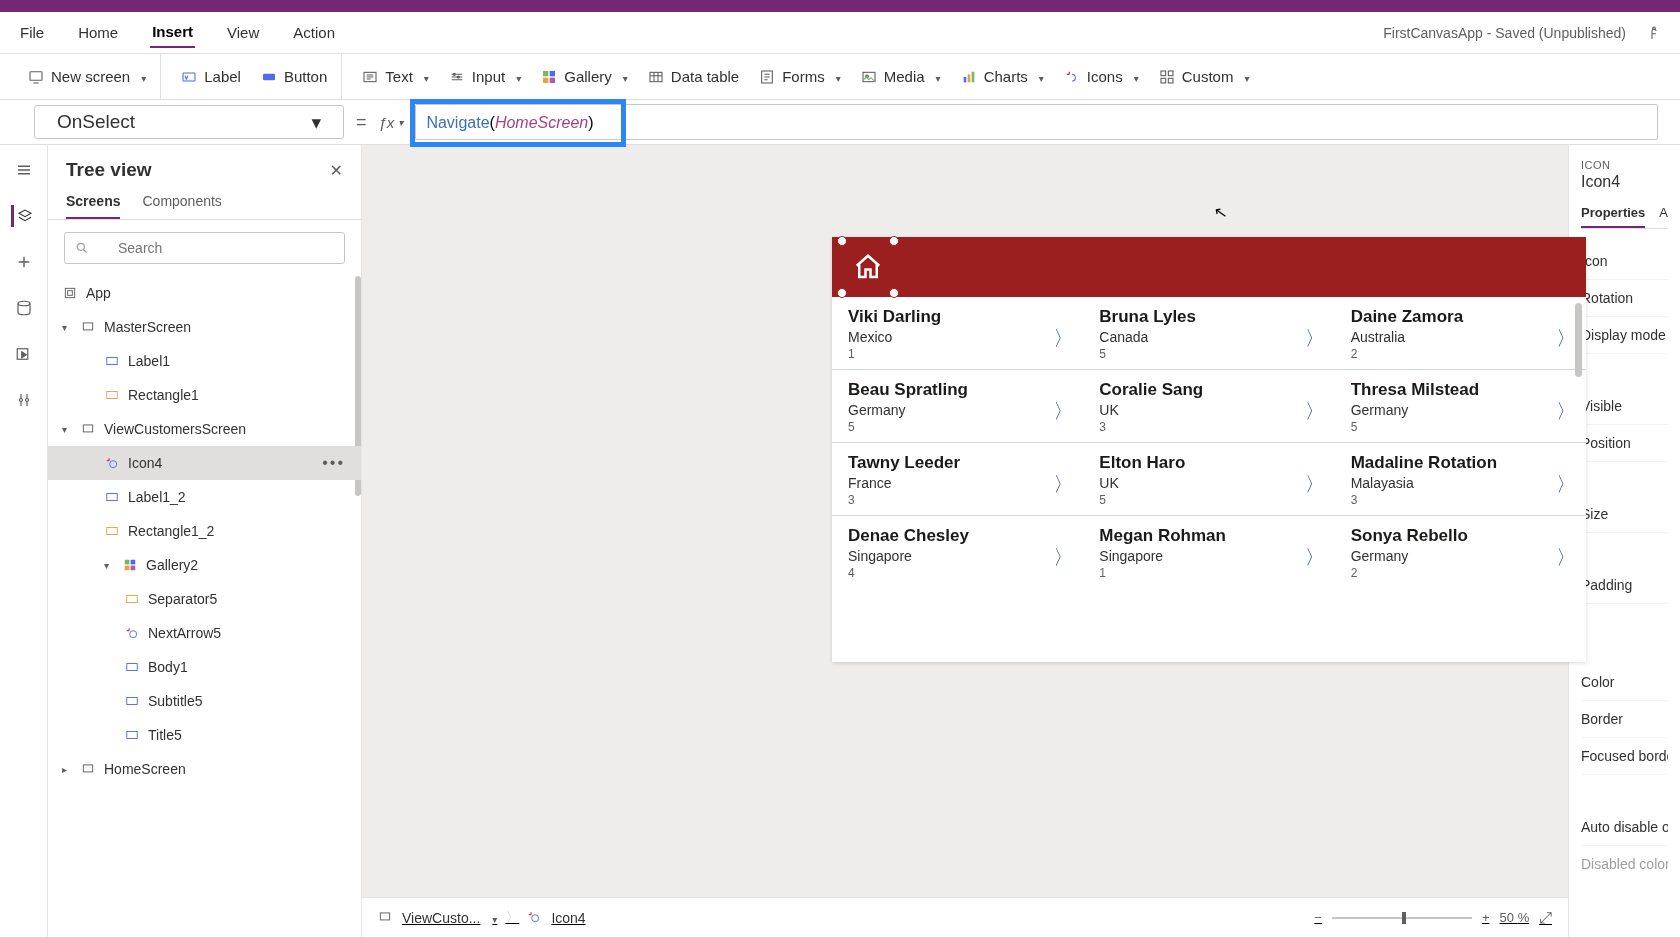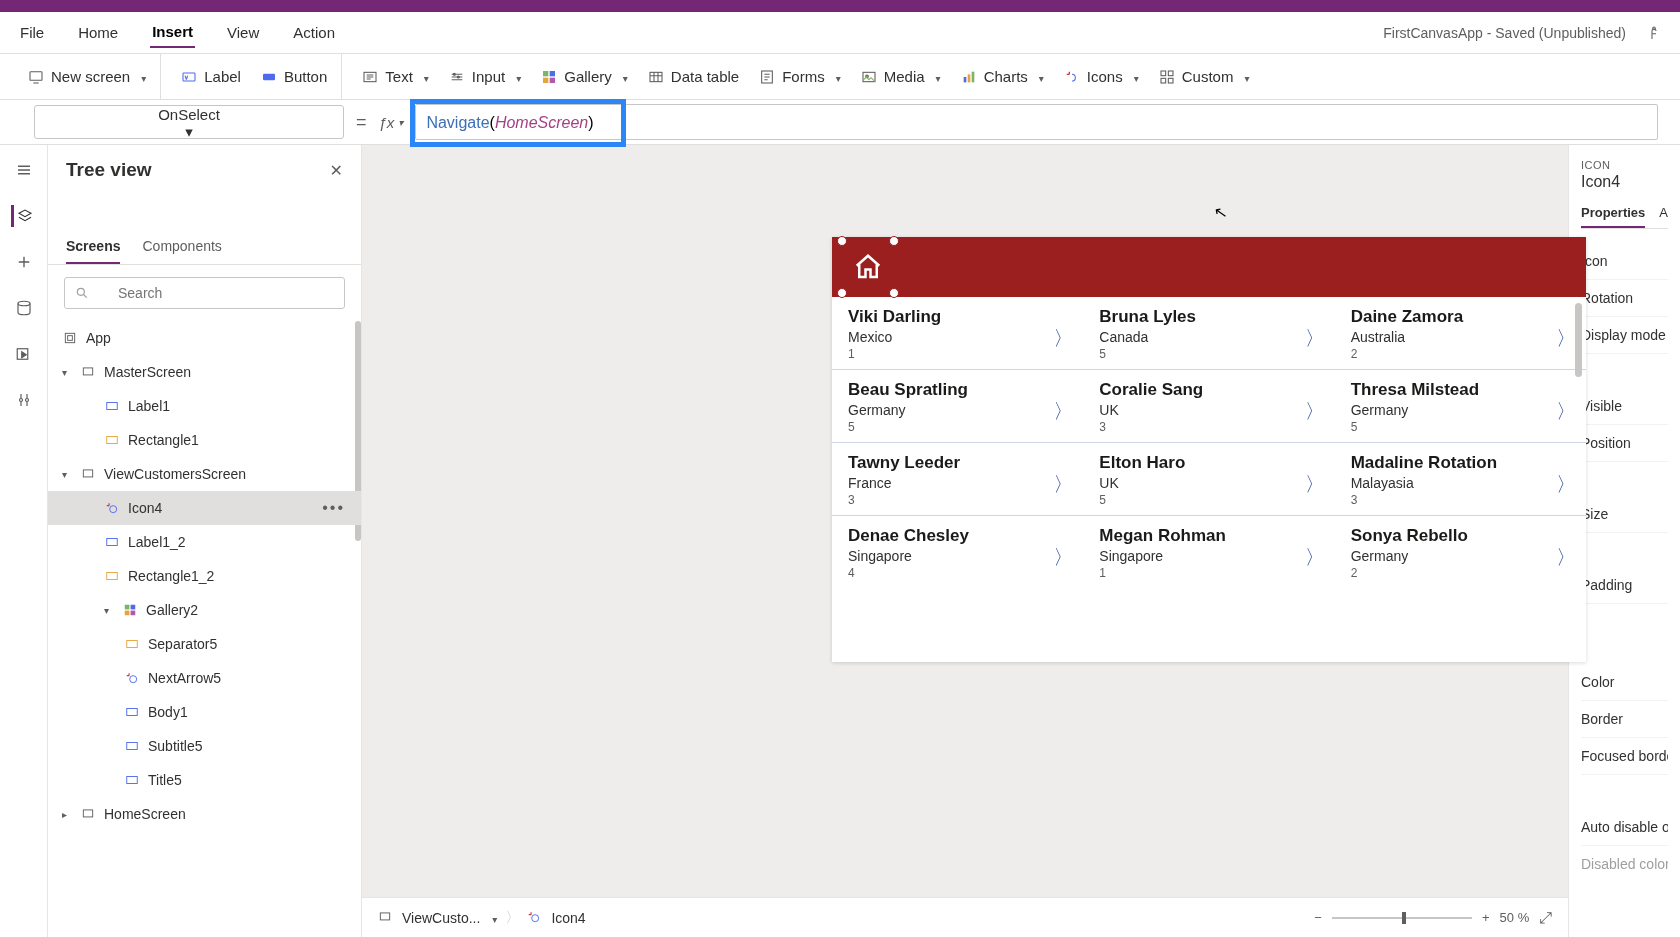--- a/index.html
+++ b/index.html
@@ -17,42 +17,42 @@
 
 
 .ribbon { height: 46px; background: #fff; display: flex; align-items: center; padding: 0 20px 0 28px; border-bottom: 1px solid #e1dfdd; gap: 20px; }
 .ribbon-group { display: flex; align-items: center; gap: 20px; padding-right: 14px; border-right: 1px solid #e1dfdd; height: 100%; }
 .ribbon-group:last-child { border-right: none; }
 .ribbon-btn { display: flex; align-items: center; gap: 7px; font-size: 15px; color: #323130; cursor: pointer; }
 .ribbon-ico { width: 16px; height: 16px; display: inline-flex; align-items: center; justify-content: center; color: #605e5c; }
 
 
 .formula-row { height: 45px; background: #fff; display: flex; align-items: center; padding: 0 22px 0 34px; border-bottom: 1px solid #e1dfdd; gap: 12px; }
-.prop-select { width: 310px; height: 34px; border: 1px solid #c8c6c4; border-radius: 3px; display: flex; align-items: center; justify-content: space-between; padding: 0 22px; font-size: 15px; color: #323130; background: #fff; flex-direction: column; }
+.prop-select { width: 310px; height: 34px; border: 1px solid #c8c6c4; border-radius: 3px; display: flex; align-items: center; justify-content: space-between; padding: 0 22px; font-size: 19px; color: #323130; background: #fff; }
 .eq-sign { font-size: 18px; color: #605e5c; }
 .fx-label { font-size: 15px; font-style: italic; color: #605e5c; display: flex; align-items: center; gap: 4px; }
 .formula-input-wrap { flex: 1; height: 36px; border: 1px solid #c8c6c4; border-radius: 2px; display: flex; align-items: center; position: relative; }
 .formula-highlight { position: absolute; left: -6px; top: -6px; width: 216px; height: 48px; border: 5px solid #2d86f6; z-index: 2; pointer-events: none; }
 .formula-text { padding-left: 10px; font-family: "Consolas", monospace; font-size: 16px; }
 .fn-name { color: #3b6fb6; }
 .fn-arg { color: #a44185; font-style: italic; }
 
 
 .main { display: flex; height: calc(100% - 12px - 42px - 46px - 45px); }
 
 
 .rail { width: 48px; background: #fff; border-right: 1px solid #e5e5e5; display: flex; flex-direction: column; align-items: center; padding-top: 14px; gap: 24px; }
 .rail-ico { width: 22px; height: 22px; color: #605e5c; cursor: pointer; display: flex; align-items: center; justify-content: center; }
 .rail-ico.sel { border-left: 3px solid #742774; margin-left: -3px; padding-left: 3px; color: #323130; }
 
 
 .treepanel { width: 314px; background: #fff; border-right: 1px solid #e5e5e5; display: flex; flex-direction: column; }
 .tree-header { display: flex; align-items: center; justify-content: space-between; padding: 14px 18px 6px 18px; }
 .tree-title { font-size: 19px; font-weight: 600; color: #323130; }
-.tree-tabs { display: flex; gap: 22px; padding: 6px 18px 0 18px; border-bottom: 1px solid #e1dfdd; margin-top: 45px; }
+.tree-tabs { display: flex; gap: 22px; padding: 6px 18px 0 18px; border-bottom: 1px solid #e1dfdd; }
 .tree-tab { font-size: 14px; color: #605e5c; padding-bottom: 8px; cursor: pointer; }
 .tree-tab.active { font-weight: 600; color: #323130; border-bottom: 2px solid #742774; }
 .tree-search { margin: 12px 16px; height: 32px; border: 1px solid #c8c6c4; border-radius: 3px; display: flex; align-items: center; padding: 0 10px; gap: 8px; color: #605e5c; }
 .tree-search input { border: none; outline: none; flex: 1; font-size: 14px; margin-left: 21px; }
 .tree-body { flex: 1; overflow: auto; }
 .tree-row { display: flex; align-items: center; gap: 8px; height: 34px; padding-left: 14px; font-size: 14px; color: #323130; cursor: pointer; position: relative; }
 .tree-row.selected { background: #e1dfdd; }
 .tree-row .more { position: absolute; right: 16px; color: #605e5c; font-size: 16px; letter-spacing: 2px; }
 .tree-row .ico { width: 16px; height: 16px; display: inline-flex; align-items: center; justify-content: center; color: #605e5c; }
 .tree-row .ico svg { width: 14px; height: 14px; }
@@ -75,21 +75,21 @@
 .gallery-scroll { position: absolute; right: 4px; top: 6px; width: 7px; height: 74px; background: #c8c6c4; border-radius: 4px; }
 .grow { display: flex; border-bottom: 1px solid #cfd5e3; }
 .gcell { flex: 1; padding: 10px 16px 8px 16px; position: relative; }
 .gcell .name { font-size: 17px; font-weight: 600; color: #1b1a19; }
 .gcell .country { font-size: 14px; color: #323130; margin-top: 2px; }
 .gcell .num { font-size: 12px; color: #605e5c; margin-top: 2px; }
 .gcell .arrow { position: absolute; right: 10px; top: 28px; color: #3b5aa6; font-size: 20px; }
 .grow:last-child { border-bottom: none; }
 
 
-.status { position: absolute; bottom: 0; left: 0; right: 0; height: 40px; background: #fff; border-top: 1px solid #e5e5e5; display: flex; align-items: center; padding: 0 16px; gap: 10px; }
+.status { position: absolute; bottom: 0; left: 0; right: 0; height: 40px; background: #fff; border-top: 1px solid #e5e5e5; display: flex; align-items: center; padding: 0 16px; gap: 10px; text-decoration: underline; }
 .crumb { display: flex; align-items: center; gap: 8px; font-size: 14px; color: #323130; }
 .crumb .ico { width: 16px; height: 16px; color: #605e5c; display:inline-flex; }
 .zoom { margin-left: auto; display: flex; align-items: center; gap: 10px; color: #605e5c; font-size: 13px; }
 .zoom-track { width: 140px; height: 2px; background: #c8c6c4; position: relative; }
 .zoom-knob { position: absolute; left: 50%; top: -5px; width: 4px; height: 12px; background: #605e5c; }
 
 
 .props { width: 112px; background: #fff; border-left: 1px solid #e5e5e5; padding: 14px 12px 0 12px; font-size: 14px; color: #323130; overflow: hidden; }
 .props .lbl-small { font-size: 11px; color: #605e5c; letter-spacing: .5px; }
 .props .lbl-title { font-size: 16px; margin-top: 2px; margin-bottom: 14px; }

